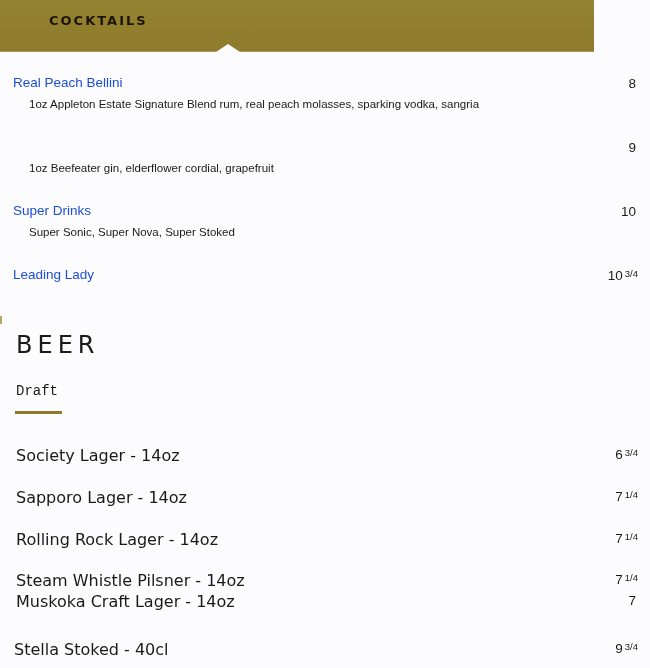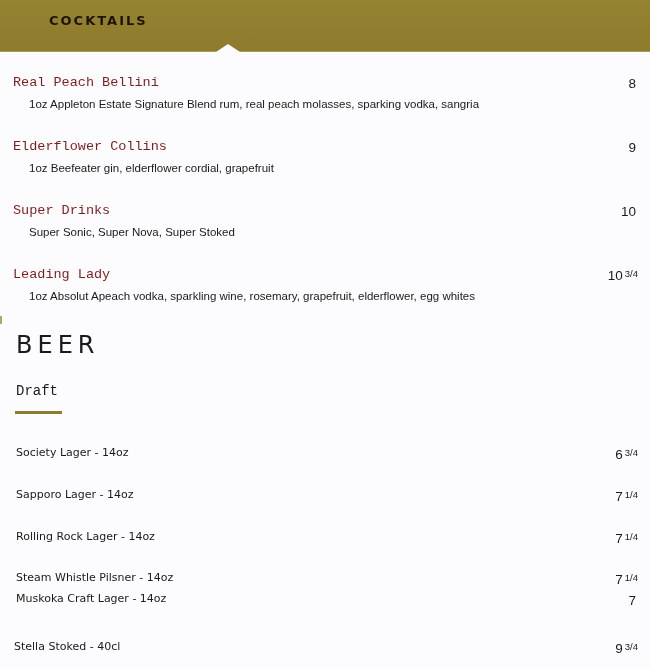--- a/index.html
+++ b/index.html
@@ -11,21 +11,21 @@
     height: 668px;
     overflow: hidden;
     background: #fcfcfe;
     font-family: "Liberation Sans", sans-serif;
     color: #1a1a1a;
     position: relative;
   }
   .header-bar {
     position: absolute;
     left: 0; top: 0;
-    width: 650px;
+    width: 594px;
     height: 51px;
     background: linear-gradient(180deg, #948331 0%, #8e7b2c 100%);
     border-bottom: 1px solid #a89a5e;
   }
   .header-tab {
     position: absolute;
     left: 49px;
     top: 13px;
     font-family: "DejaVu Sans", sans-serif;
     font-weight: bold;
@@ -44,23 +44,23 @@
   }
   .item {
     position: absolute;
     left: 0;
     width: 650px;
   }
   .item-name {
     position: absolute;
     left: 13px;
     top: 0;
-    font-family: Liberation Mono, monospace;
+    font-family: Liberation Sans, sans-serif;
     font-size: 13.5px;
-    color: #7f1d1d;
+    color: #1d4ed8;
     white-space: nowrap;
   }
   .item-desc {
     position: absolute;
     left: 29px;
     top: 23px;
     font-family: "Liberation Sans", sans-serif;
     font-size: 11.5px;
     color: #1a1a1a;
     white-space: nowrap;
@@ -117,21 +117,21 @@
     position: absolute;
     left: 0;
     width: 650px;
     height: 20px;
   }
   .beer-name {
     position: absolute;
     left: 16px;
     top: 0;
     font-family: "DejaVu Sans", sans-serif;
-    font-size: 11px;
+    font-size: 16px;
     color: #1a1a1a;
     white-space: nowrap;
   }
   .beer-price {
     position: absolute;
     right: 12px;
     top: 1px;
     font-family: "Liberation Sans", sans-serif;
     font-size: 13.5px;
     color: #1a1a1a;
@@ -147,34 +147,32 @@
   <div class="header-caret"></div>
 </div>
 
 <div class="item" style="top:75px;height:40px;">
   <span class="item-name">Real Peach Bellini</span>
   <span class="item-desc">1oz Appleton Estate Signature Blend rum, real peach molasses, sparking vodka, sangria</span>
   <span class="item-price"><span>8</span><span class="frac"></span></span>
 </div>
 
 <div class="item" style="top:139px;height:40px;">
-  <span class="item-name">Elderflower Collins</span>
   <span class="item-desc">1oz Beefeater gin, elderflower cordial, grapefruit</span>
   <span class="item-price"><span>9</span><span class="frac"></span></span>
 </div>
 
 <div class="item" style="top:203px;height:40px;">
   <span class="item-name">Super Drinks</span>
   <span class="item-desc">Super Sonic, Super Nova, Super Stoked</span>
   <span class="item-price"><span>10</span><span class="frac"></span></span>
 </div>
 
 <div class="item" style="top:267px;height:40px;">
   <span class="item-name">Leading Lady</span>
-  <span class="item-desc">1oz Absolut Apeach vodka, sparkling wine, rosemary, grapefruit, elderflower, egg whites</span>
   <span class="item-price"><span>10</span><span class="frac">3/4</span></span>
 </div>
 
 <div class="side-mark"></div>
 
 <div class="beer-heading">BEER</div>
 <div class="subtab">Draft</div>
 <div class="subtab-underline"></div>
 
 <div class="beer-item" style="top:446px;">

